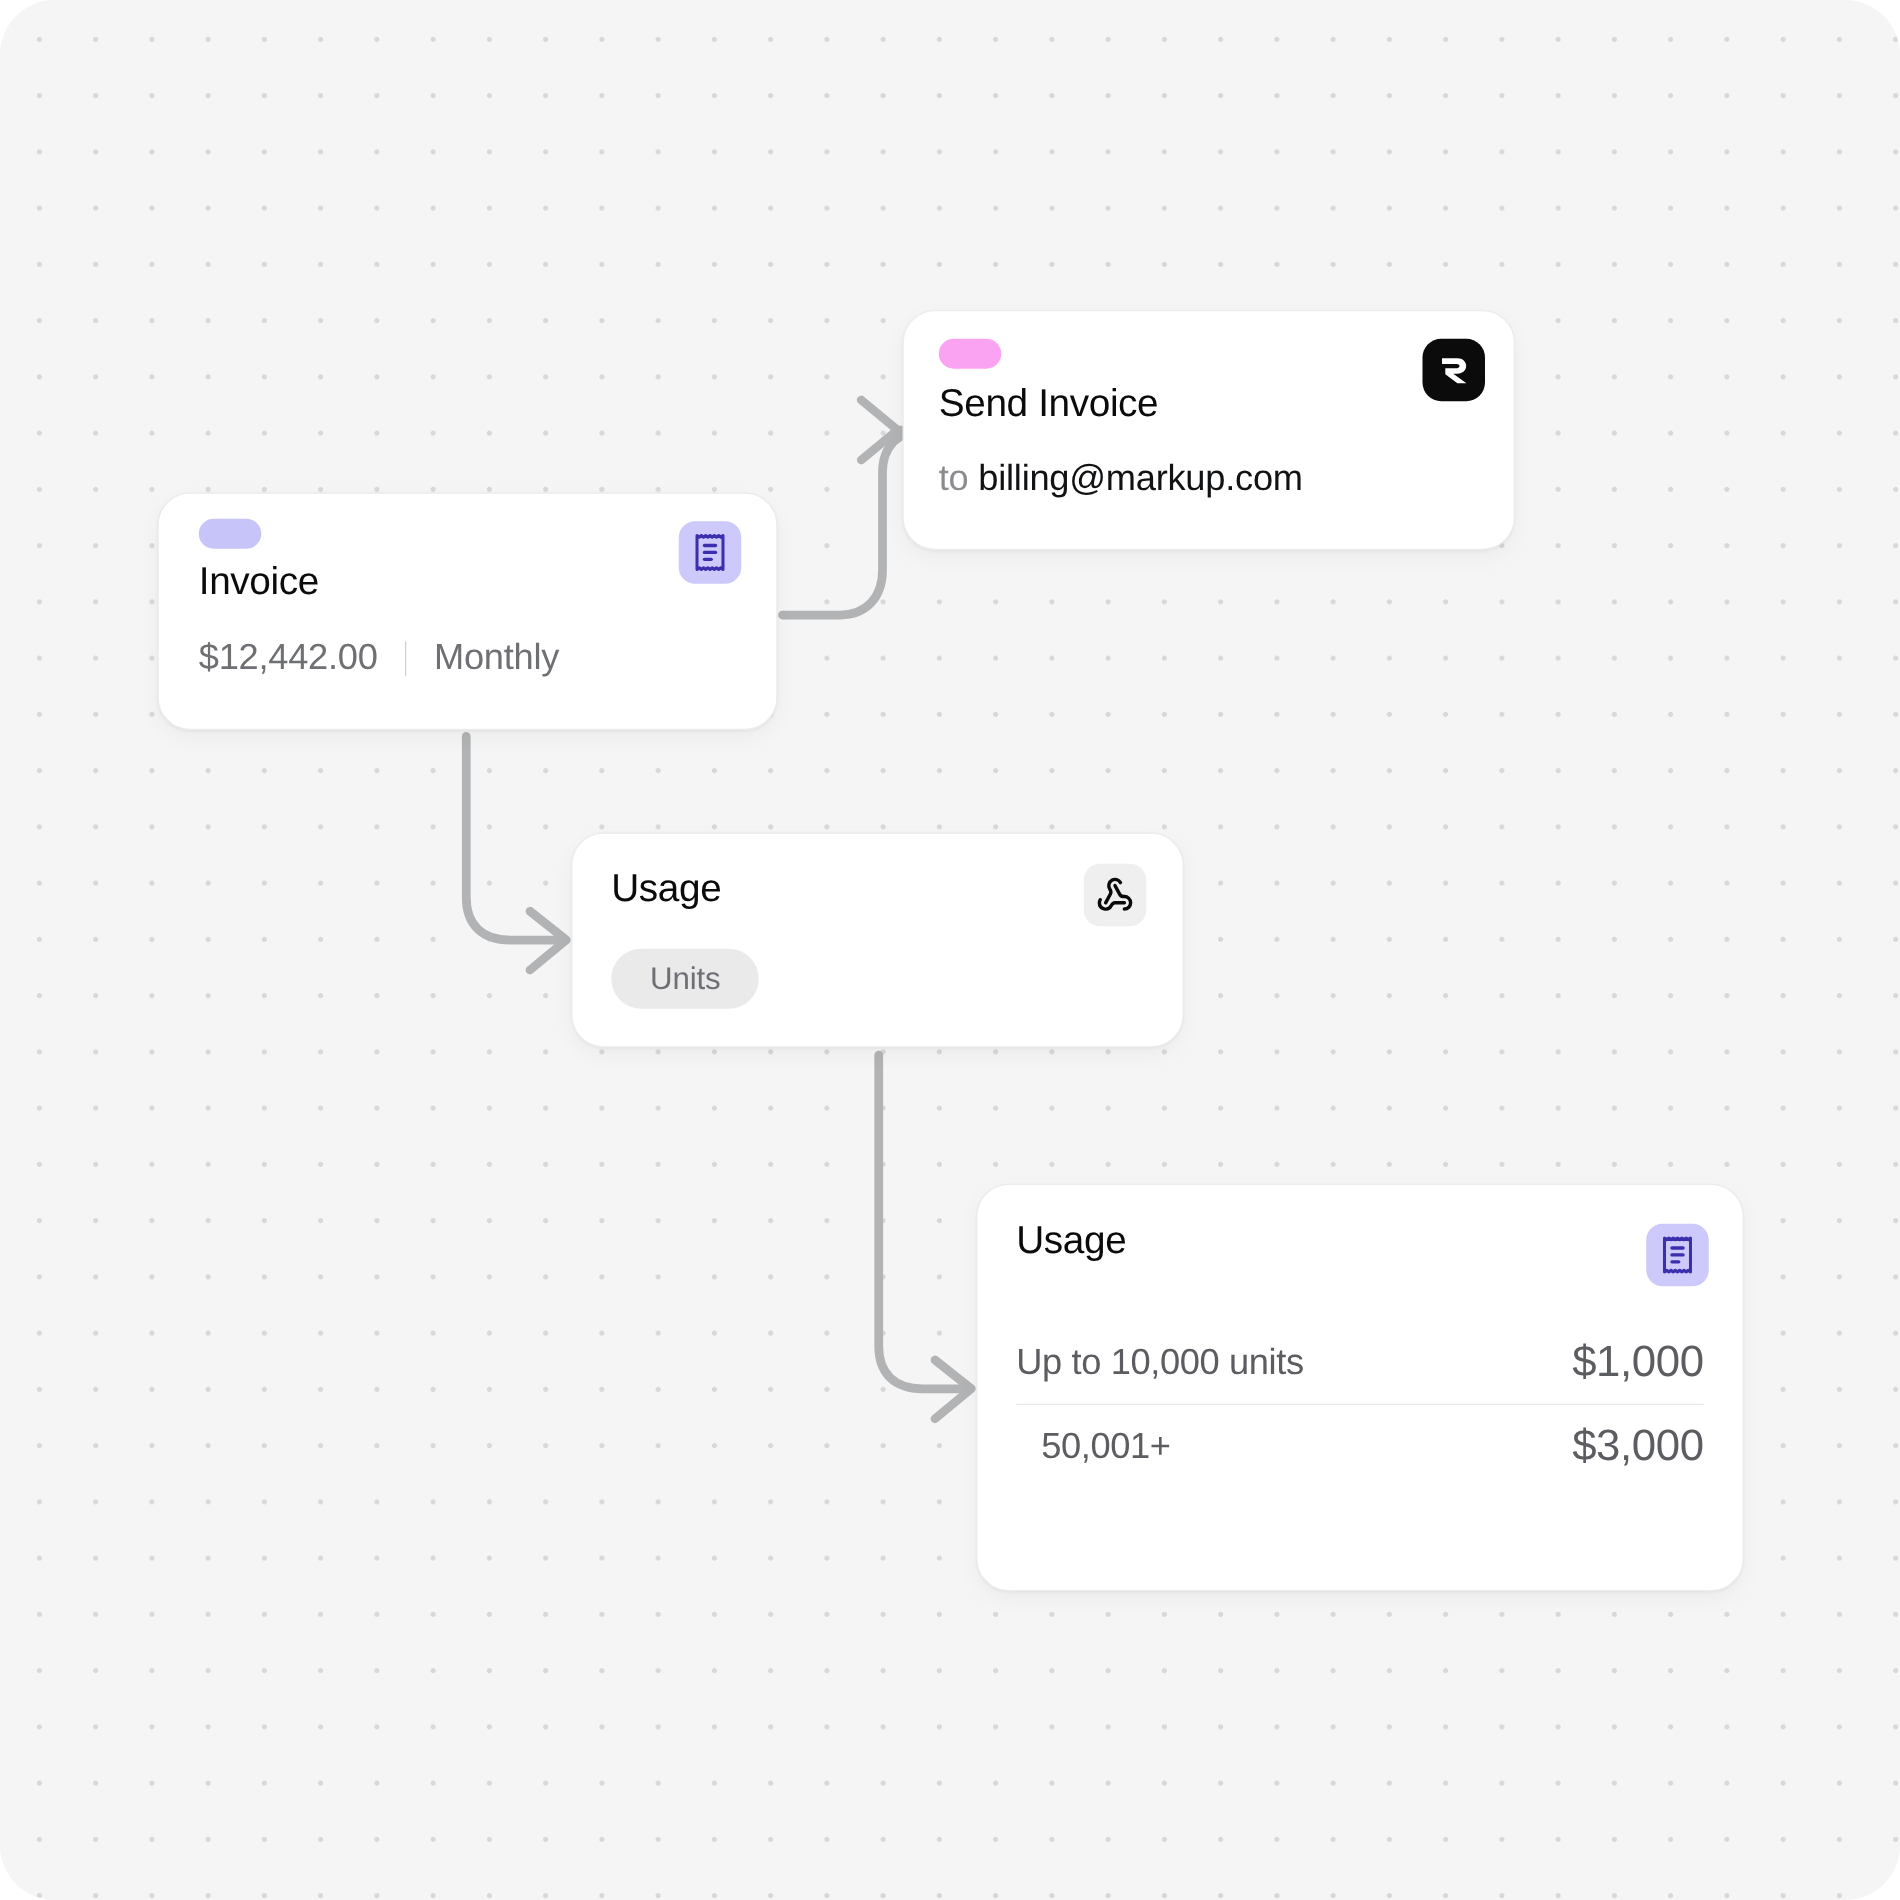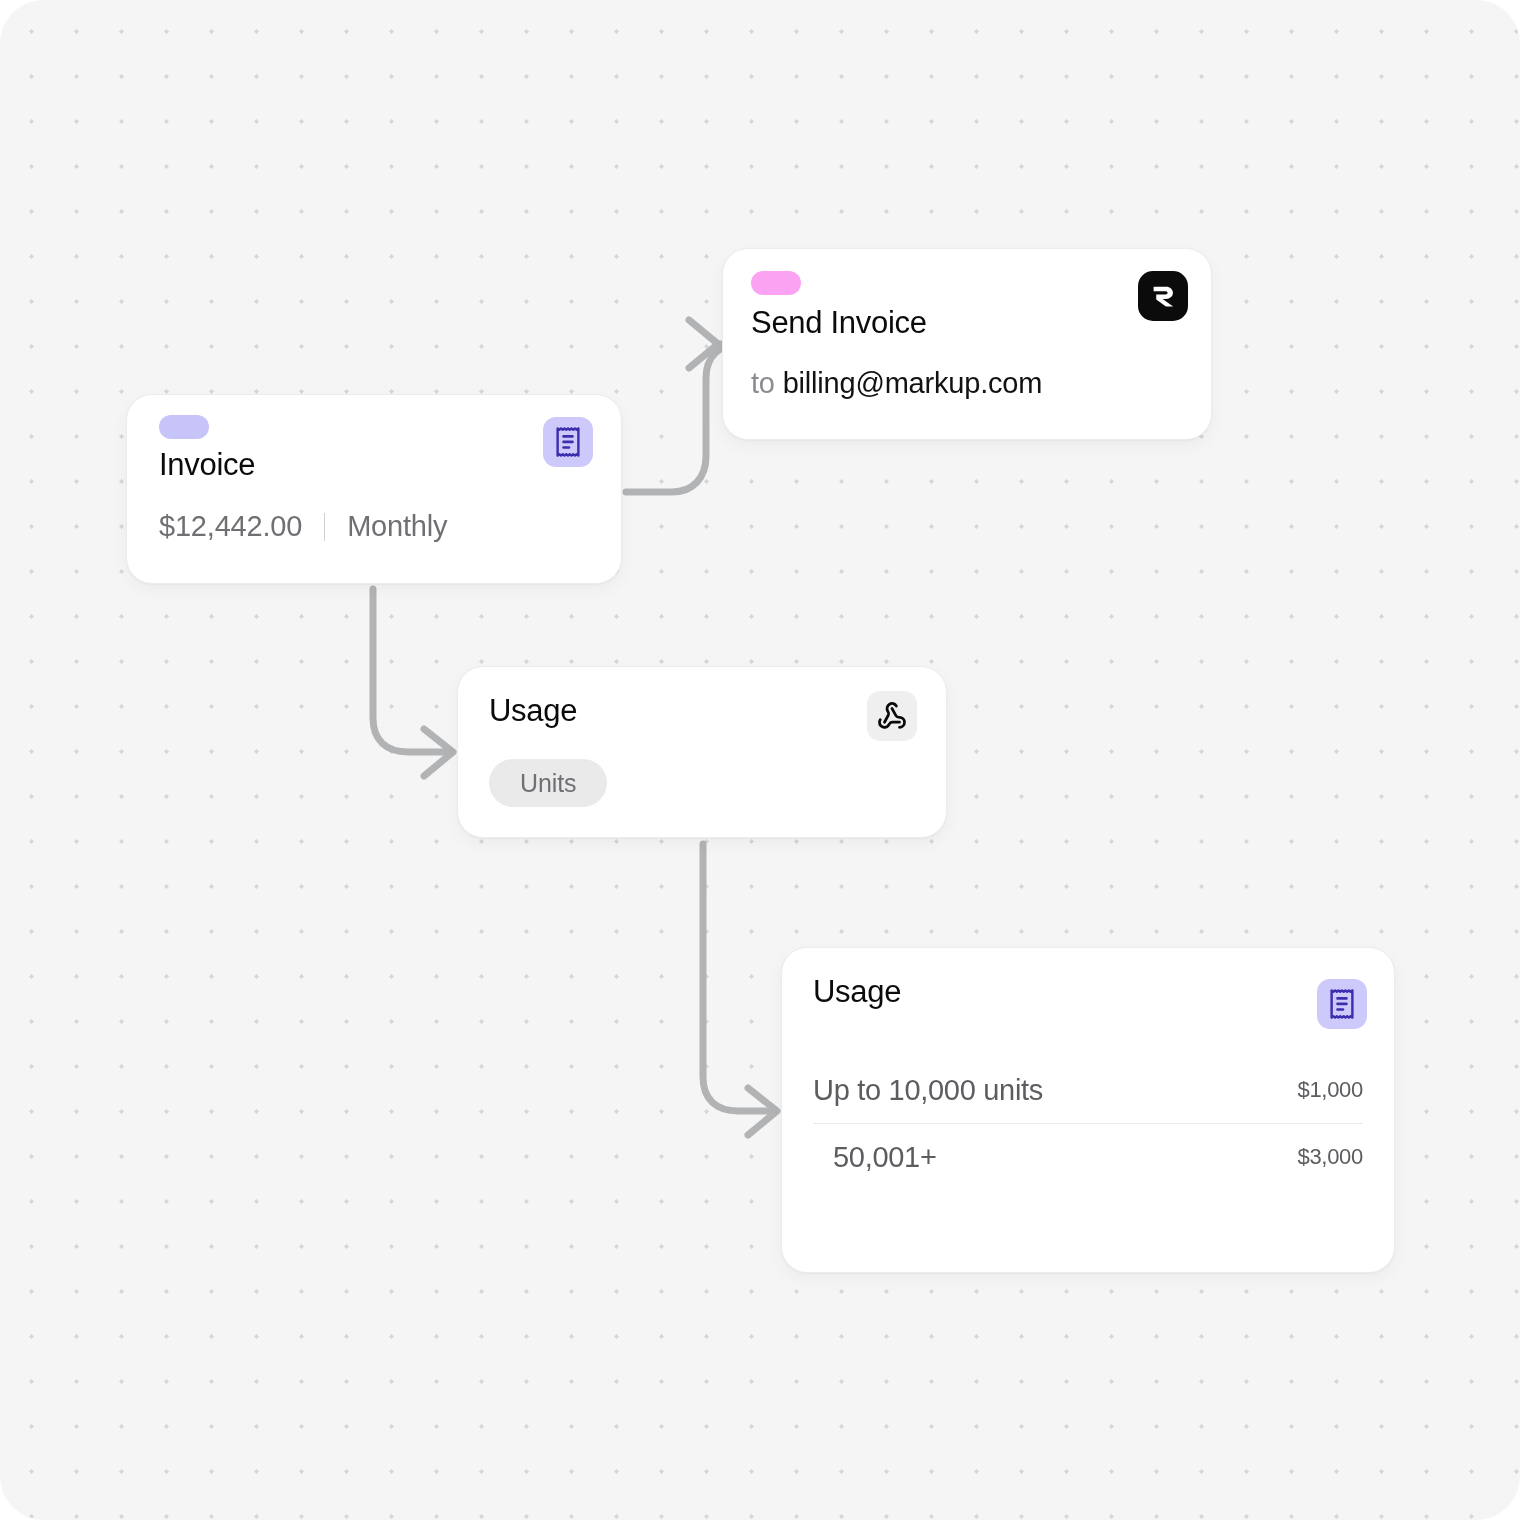--- a/index.html
+++ b/index.html
@@ -173,21 +173,21 @@
     border-bottom: 1px solid #eaeaea;
     gap: 28px;
   }
   .tier-row:last-child { border-bottom: none; margin-left: 20px; }
   .tier-label {
     font-size: 29px;
     color: #5c5d61;
     letter-spacing: -0.3px;
   }
   .tier-price {
-    font-size: 22px;
+    font-size: 35px;
     color: #5c5d61;
     letter-spacing: -0.3px;
   }
 </style>
 </head>
 <body>
 
 <div id="canvas">
 
   <svg id="connectors" viewBox="0 0 1520 1520" fill="none" xmlns="http://www.w3.org/2000/svg">

